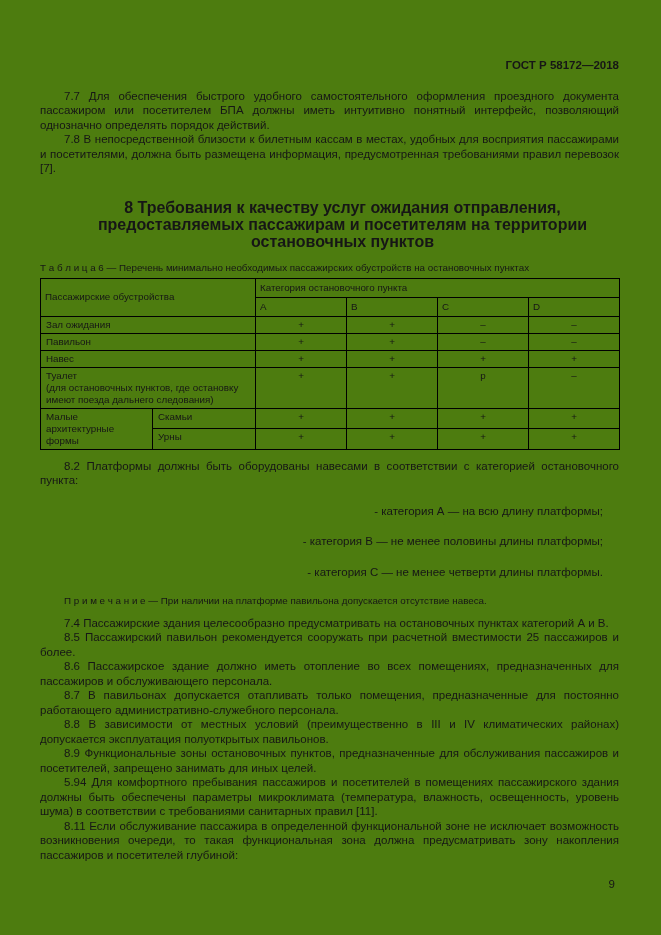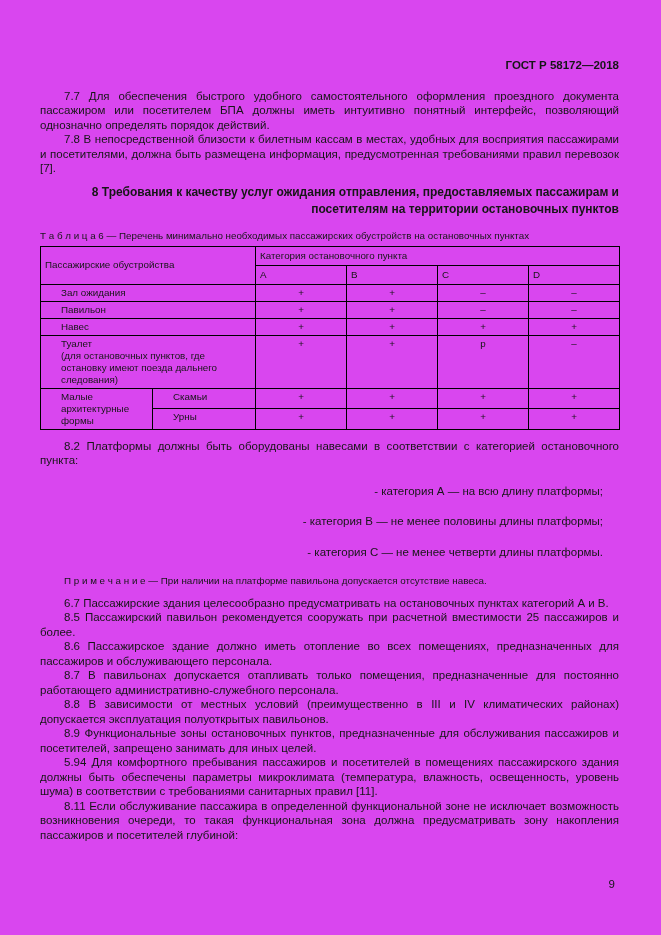--- a/index.html
+++ b/index.html
@@ -1,36 +1,36 @@
 <!DOCTYPE html>
 <html><head>
 <meta charset="utf-8">
 <style>
   html,body{margin:0;padding:0;background:#888;}
   .page{
     position:relative;
     width:661px;height:935px;
-    background:#d946ef;
+    background:#4d7c0f;
     font-family:"Liberation Sans", sans-serif;
     font-size:11.5px;line-height:14.5px;color:#161616;
     box-sizing:border-box;
     padding:58px 42px 0 40px;
     text-align:justify;
     margin:0 auto;
     overflow:hidden;
   }
   .doc-header{text-align:right;font-weight:bold;margin:0 0 16px 0;}
   .para{margin:0;text-indent:24px;}
   .heading{
-    font-size:12px;line-height:17px;font-weight:bold;
-    margin:8px 0 12px 0;padding-left:26px;text-align:right;
+    font-size:16px;line-height:17px;font-weight:bold;
+    margin:23px 0 12px 0;padding-left:26px;text-align:center;
   }
   .table-caption{font-size:9.8px;line-height:12px;margin:10px 0 4px 0;text-align:left;text-indent:0;}
   table.t6{width:100%;border-collapse:collapse;font-size:9.8px;line-height:12px;margin:0 0 9px 0;table-layout:fixed;}
-  .t6 th,.t6 td{border:1px solid #000;padding:2px 20px;vertical-align:top;}
+  .t6 th,.t6 td{border:1px solid #000;padding:2px 5px;vertical-align:top;}
   .t6 th{font-weight:normal;vertical-align:middle;padding:3px 4px;}
   .t6 td.val{text-align:center;}
   .t6 td.lbl{text-align:left;}
   .t6 .lbl-main{display:block;}
   .t6 .lbl-note{display:block;}
   .list-item{margin:16px;text-indent:24px;text-align:right;}
   .note{font-size:9.8px;line-height:12.5px;text-indent:24px;margin:7px 0 8px 0;}
   .page-number{position:absolute;right:46px;bottom:44px;font-size:11.5px;line-height:14px;}
 </style>
 </head>
@@ -119,21 +119,21 @@
     </tbody>
   </table>
 
   <p class="para">8.2 Платформы должны быть оборудованы навесами в соответствии с категорией остановочного пункта:</p>
   <p class="list-item">- категория А — на всю длину платформы;</p>
   <p class="list-item">- категория В — не менее половины длины платформы;</p>
   <p class="list-item">- категория С — не менее четверти длины платформы.</p>
 
   <div class="note">П р и м е ч а н и е — При наличии на платформе павильона допускается отсутствие навеса.</div>
 
-  <p class="para">6.7 Пассажирские здания целесообразно предусматривать на остановочных пунктах категорий А и В.</p>
+  <p class="para">7.4 Пассажирские здания целесообразно предусматривать на остановочных пунктах категорий А и В.</p>
   <p class="para">8.5 Пассажирский павильон рекомендуется сооружать при расчетной вместимости 25 пассажиров и более.</p>
   <p class="para">8.6 Пассажирское здание должно иметь отопление во всех помещениях, предназначенных для пассажиров и обслуживающего персонала.</p>
   <p class="para">8.7 В павильонах допускается отапливать только помещения, предназначенные для постоянно работающего административно-служебного персонала.</p>
   <p class="para">8.8 В зависимости от местных условий (преимущественно в III и IV климатических районах) допускается эксплуатация полуоткрытых павильонов.</p>
   <p class="para">8.9 Функциональные зоны остановочных пунктов, предназначенные для обслуживания пассажиров и посетителей, запрещено занимать для иных целей.</p>
   <p class="para">5.94 Для комфортного пребывания пассажиров и посетителей в помещениях пассажирского здания должны быть обеспечены параметры микроклимата (температура, влажность, освещенность, уровень шума) в соответствии с требованиями санитарных правил [11].</p>
   <p class="para">8.11 Если обслуживание пассажира в определенной функциональной зоне не исключает возможность возникновения очереди, то такая функциональная зона должна предусматривать зону накопления пассажиров и посетителей глубиной:</p>
 
   <div class="page-number">9</div>
 

